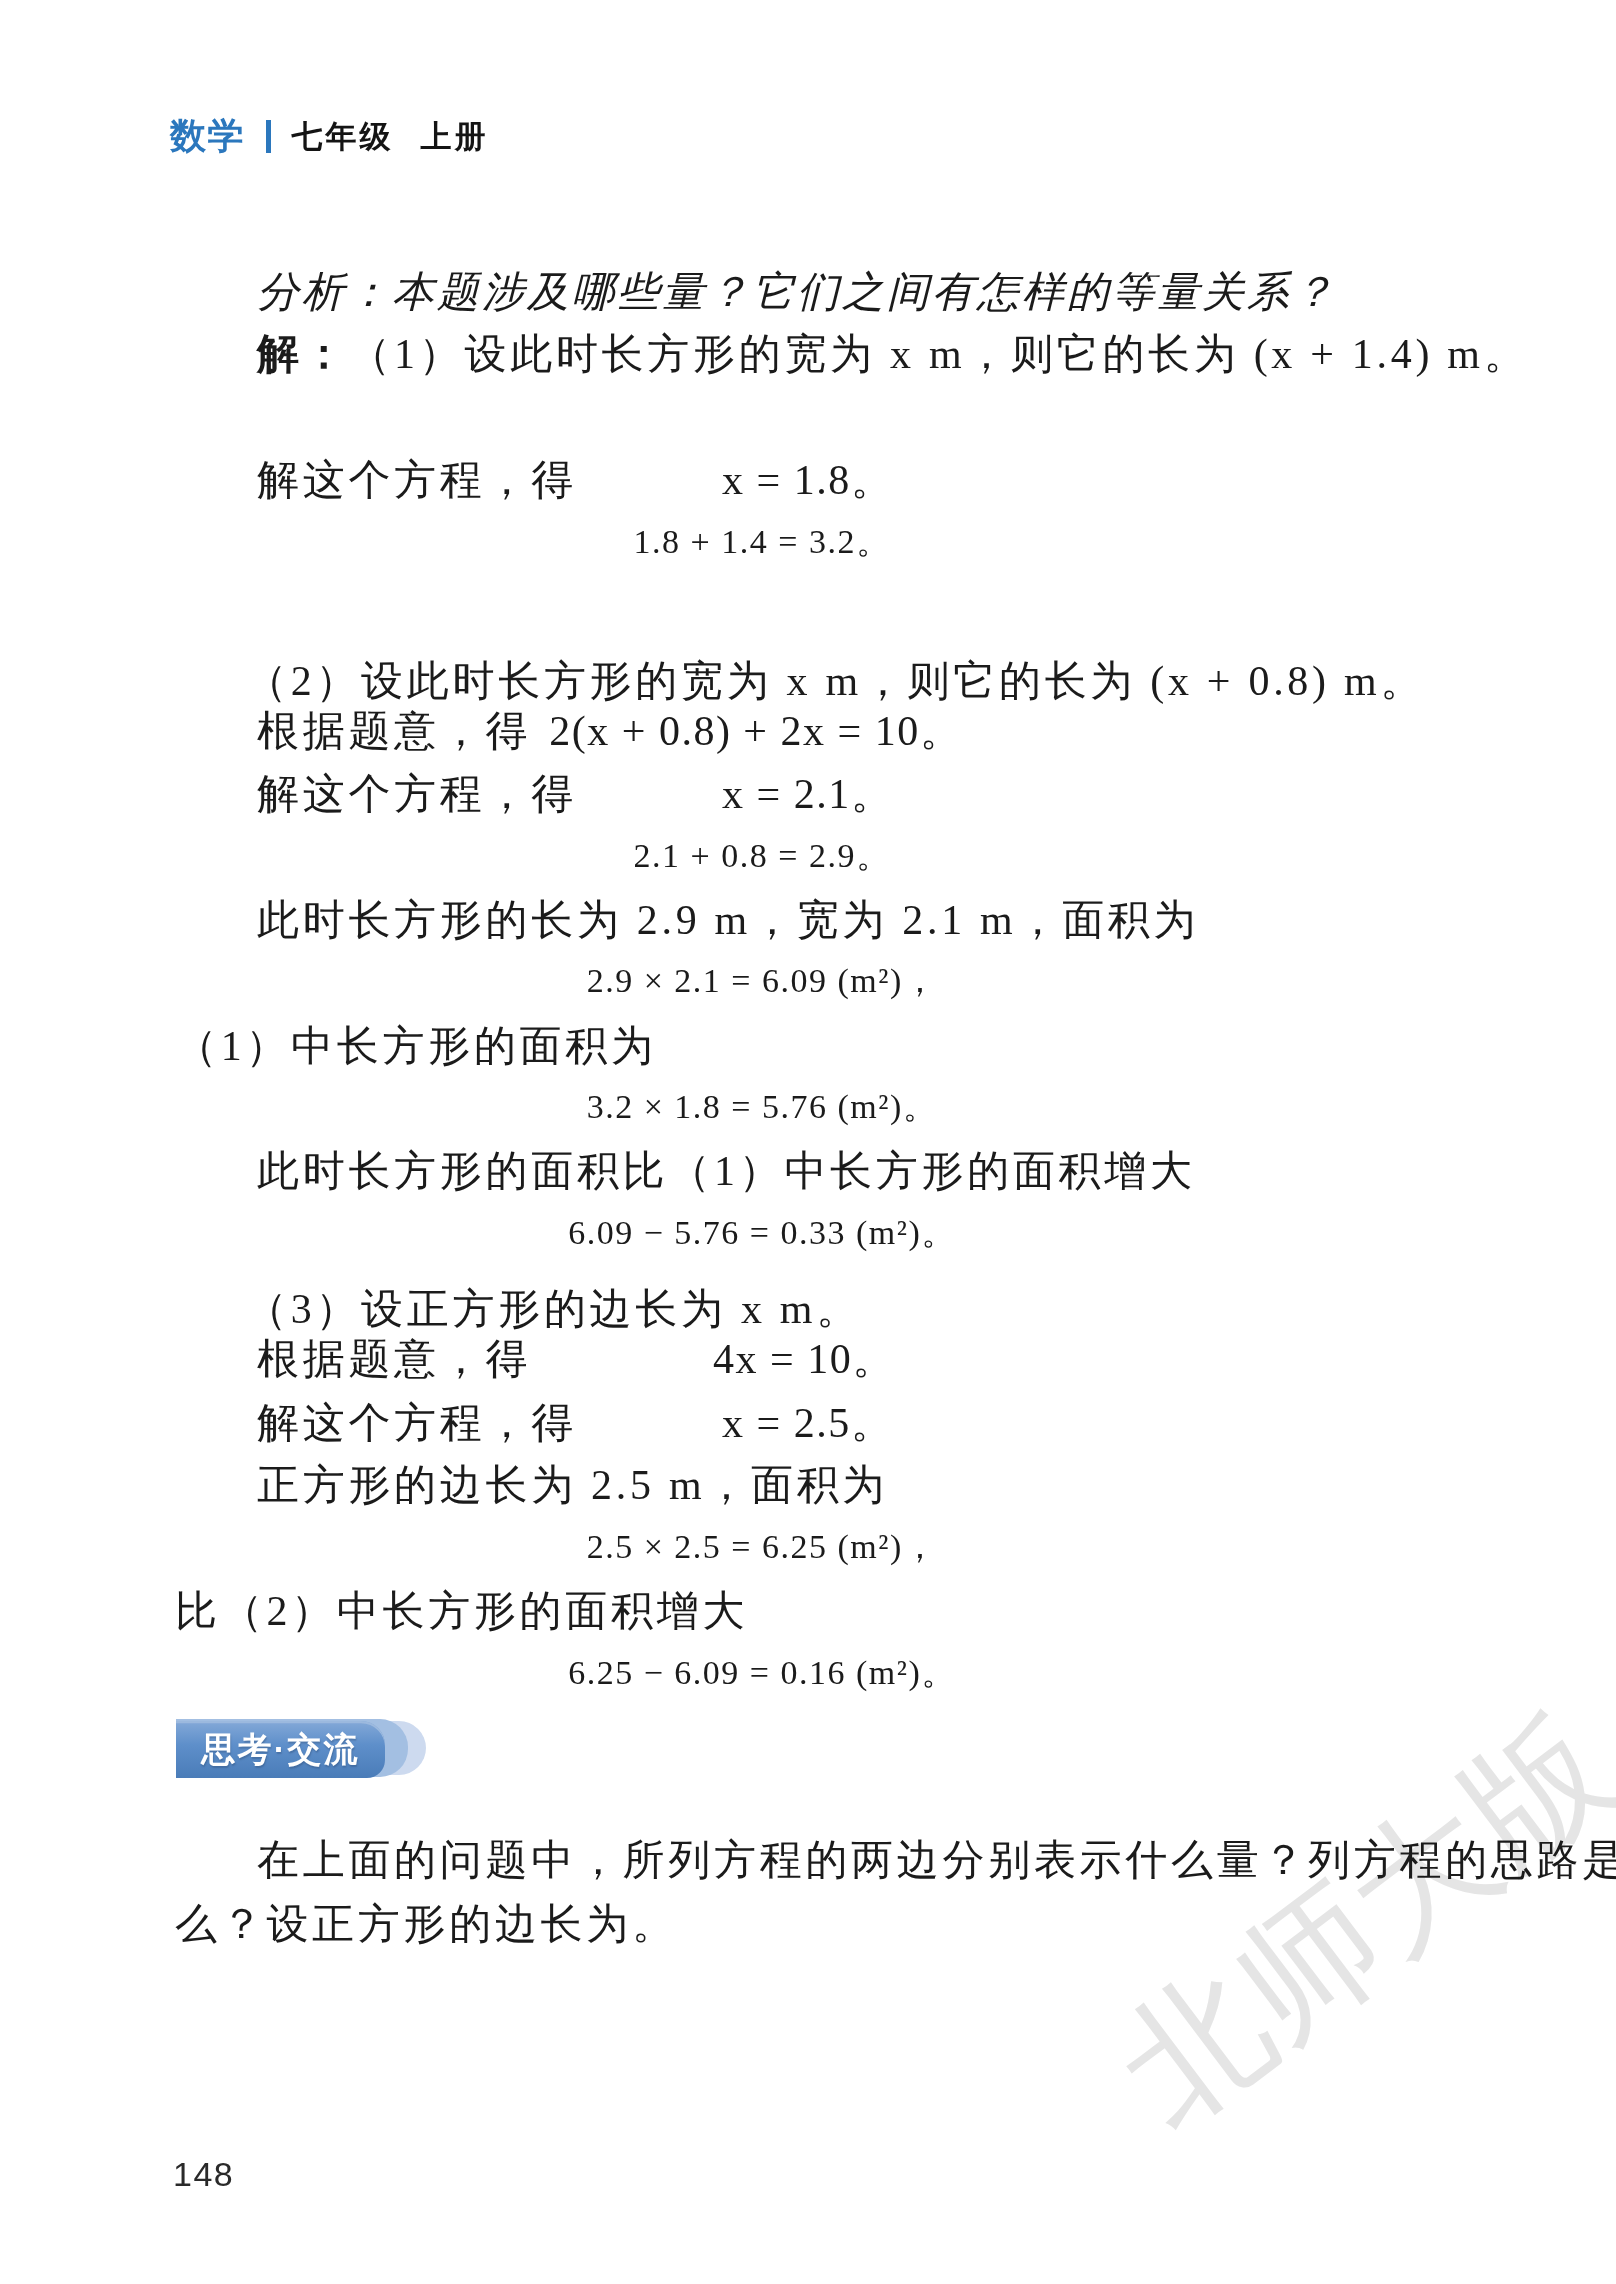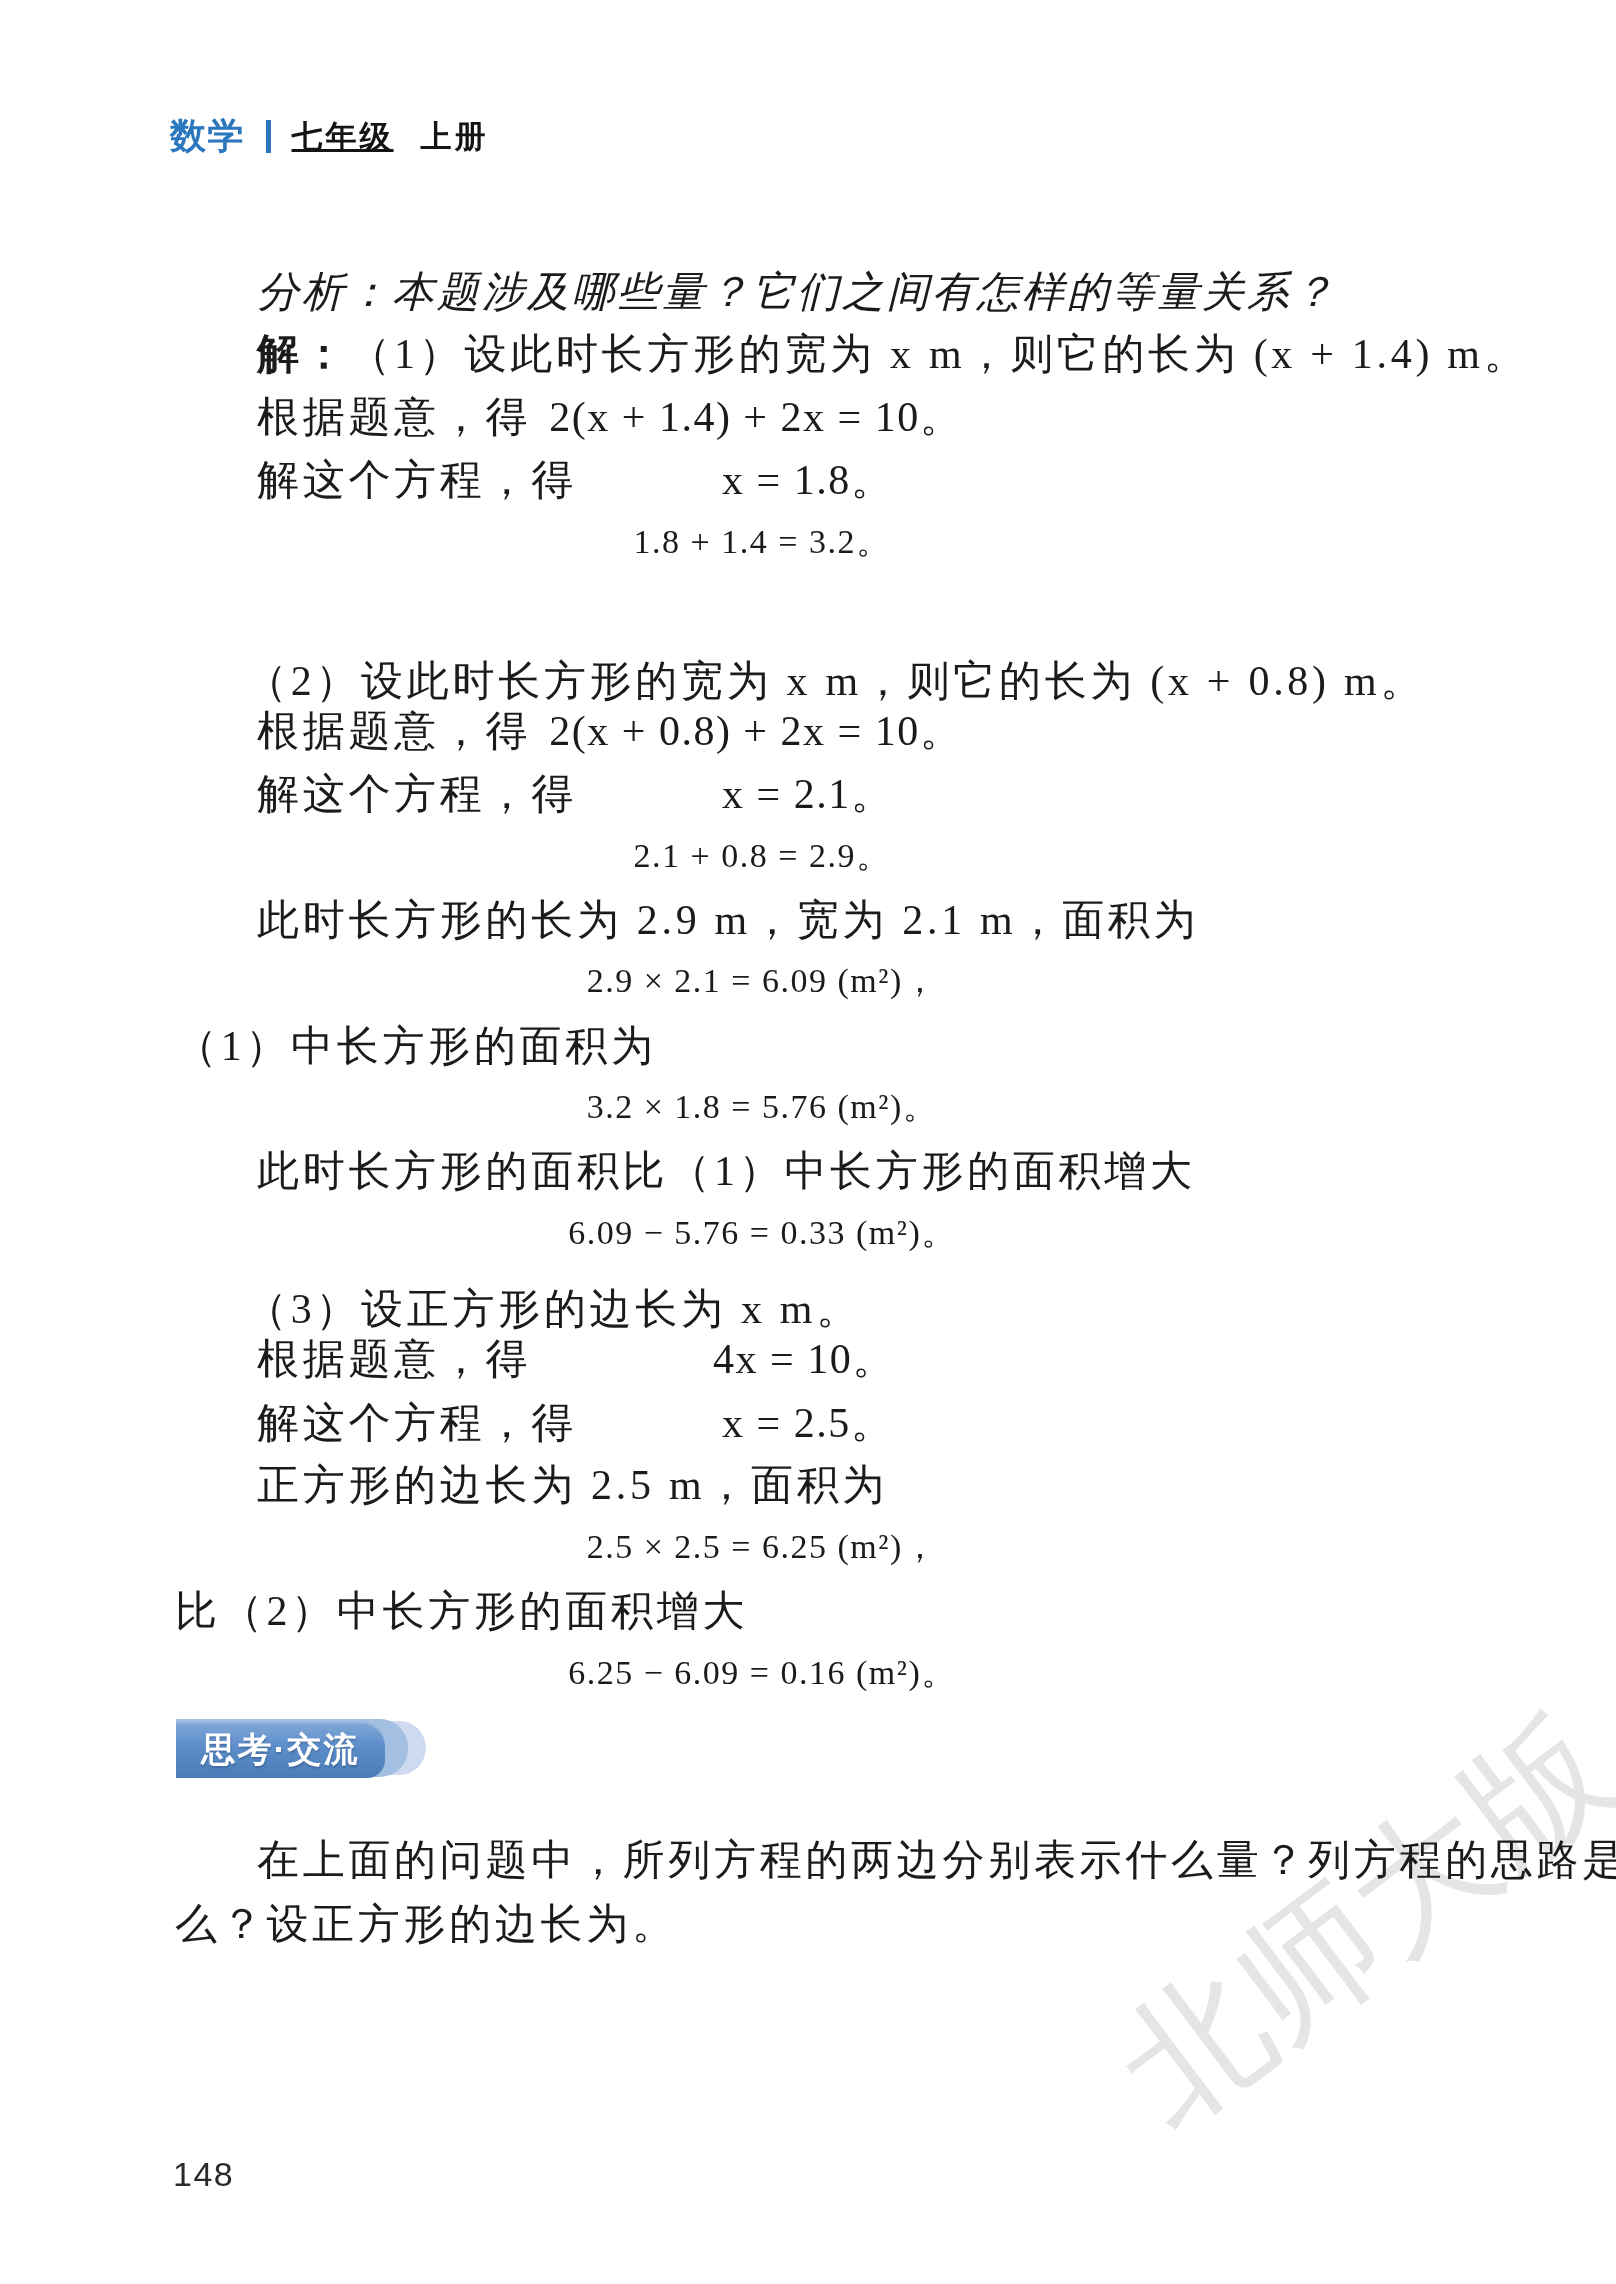--- a/index.html
+++ b/index.html
@@ -5,21 +5,21 @@
   html,body{margin:0;padding:0;background:#ffffff;}
   .page{
     position:relative;width:1616px;height:2284px;background:#ffffff;overflow:hidden;
     font-family:"Liberation Serif","DejaVu Serif",serif;color:#1b1b1b;
   }
   
   .header{position:absolute;left:170px;top:112px;display:flex;align-items:center;
     font-family:"Liberation Sans","DejaVu Sans",sans-serif;font-weight:bold;z-index:2;}
   .header .subject{color:#2b77bd;font-size:36px;letter-spacing:1.5px;}
   .header .divider{width:4.5px;height:33px;background:#2b77bd;margin:0 21px;}
-  .header .grade{color:#141414;font-size:31px;letter-spacing:3px;text-decoration:underline;}
+  .header .grade{color:#141414;font-size:31px;letter-spacing:3px;}
   .header .volume{color:#141414;font-size:31px;letter-spacing:3px;margin-left:27px;}
   
   .line{position:absolute;font-size:42px;letter-spacing:3.7px;line-height:1.15;white-space:nowrap;z-index:2;}
   .indent{left:257px;}
   .setup{left:245px;margin-top:12px;}
   .flush{left:175px;}
   .kai{font-style:italic;letter-spacing:3px;}
   .b{font-weight:bold;}
   .eq{font-family:"Liberation Serif","DejaVu Serif",serif;letter-spacing:1.5px;}
   .eq-follow{margin-left:18px;}
@@ -59,23 +59,20 @@
     <span class="grade">七年级</span>
     <span class="volume">上册</span>
   </div>
 
   <div class="line indent kai" style="top:268px">分析：本题涉及哪些量？它们之间有怎样的等量关系？</div>
 
   <div class="line indent" style="top:330px">
     <span class="b">解：</span><span>（1）设此时长方形的宽为 x m，则它的长为 (x + 1.4) m。</span>
   </div>
 
-  <div class="line indent" style="top:393px">
-    <span>根据题意，得</span><span class="eq eq-follow">2(x + 1.4) + 2x = 10。</span>
-  </div>
 
   <div class="line indent" style="top:456px">
     <span>解这个方程，得</span><span class="eq eq-inline" style="left:465px">x = 1.8。</span>
   </div>
 
   <div class="center-eq" style="top:519px">1.8 + 1.4 = 3.2。</div>
 
 
   <div class="line setup" style="top:645px">（2）设此时长方形的宽为 x m，则它的长为 (x + 0.8) m。</div>
 

